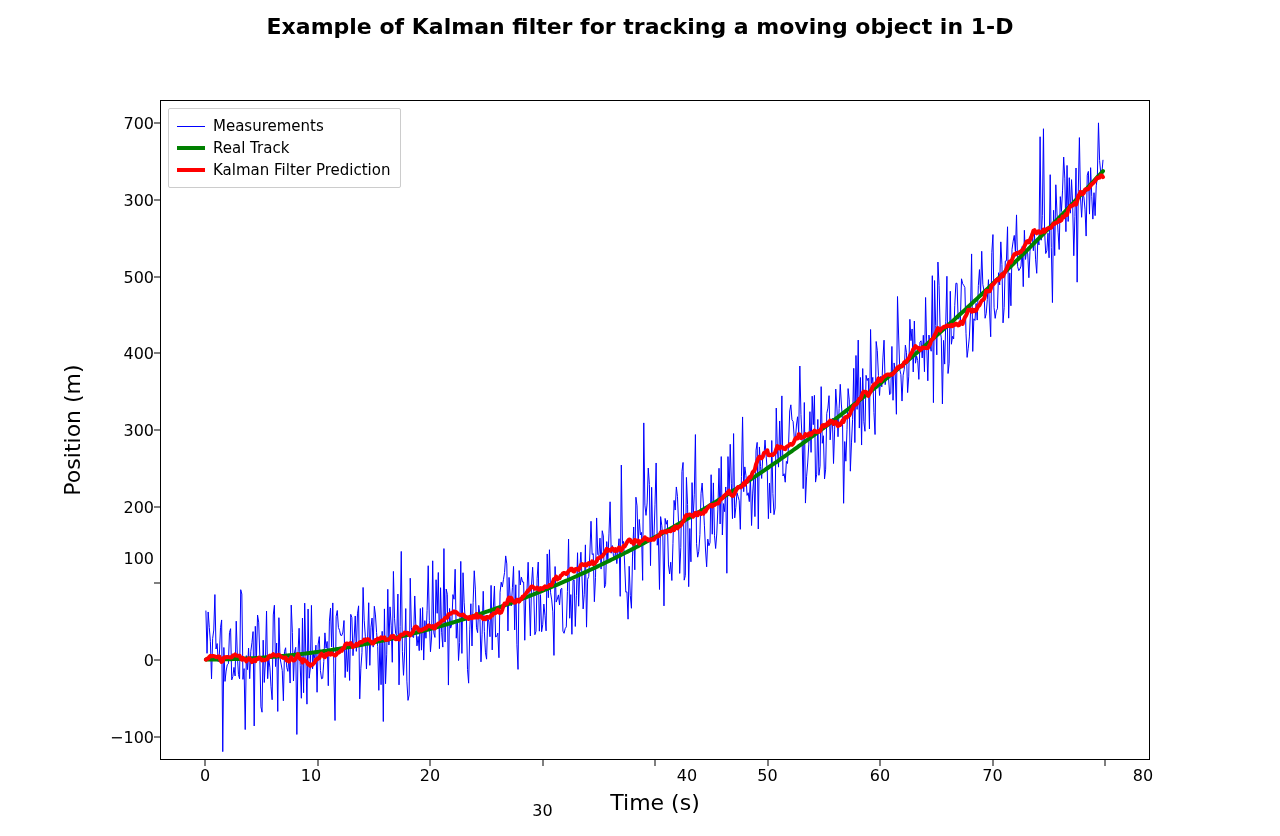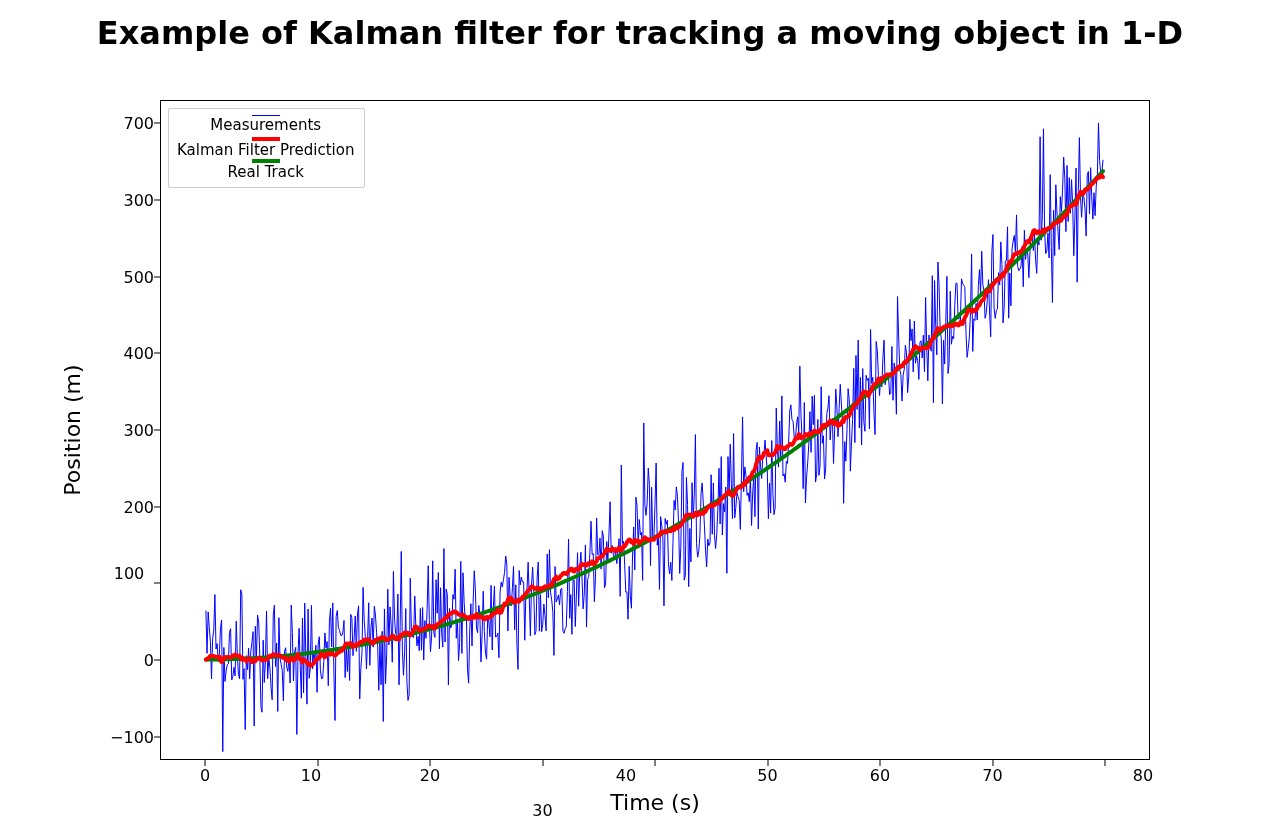--- a/index.html
+++ b/index.html
@@ -15,21 +15,21 @@
     position: relative;
     width: 1280px;
     height: 836px;
   }
   #chart-title {
     position: absolute;
     top: 14px;
     left: 0;
     width: 1280px;
     text-align: center;
-    font-size: 32px;
+    font-size: 22px;
     font-weight: 600;
     color: #000;
   }
   #plot-area {
     position: absolute;
     left: 160px;
     top: 100px;
     width: 990px;
     height: 660px;
     border: 1.2px solid #000;
@@ -80,22 +80,22 @@
     background: #ffffff;
     border: 1px solid #cccccc;
     border-radius: 2px;
     padding: 6px 10px 6px 8px;
     font-size: 15px;
     color: #000;
   }
   .legend-row {
     display: flex;
     align-items: center;
+    gap: 8px;
     height: 22px;
-    flex-direction: column;
   }
   .legend-swatch {
     width: 28px;
     height: 0;
     border-top-style: solid;
   }
   svg.series {
     position: absolute;
     left: 0; top: 0;
     width: 100%; height: 100%;
@@ -119,54 +119,54 @@
         <path d="M205.00 660.39 L206.13 659.40 L207.25 659.16 L208.38 657.61 L209.50 656.51 L210.63 656.94 L211.75 656.69 L212.88 656.73 L214.00 657.13 L215.13 657.74 L216.25 657.93 L217.38 657.14 L218.50 657.26 L219.63 661.16 L220.75 662.71 L221.88 661.85 L223.00 658.20 L224.13 657.77 L225.25 658.07 L226.38 657.69 L227.50 657.81 L228.63 657.84 L229.75 658.20 L230.88 658.01 L232.00 656.28 L233.13 656.13 L234.25 655.10 L235.38 656.43 L236.50 656.51 L237.63 656.49 L238.75 656.37 L239.88 659.26 L241.00 660.41 L242.13 658.66 L243.25 660.25 L244.38 659.88 L245.50 662.13 L246.63 660.60 L247.75 659.06 L248.88 659.25 L250.00 660.87 L251.13 662.81 L252.25 661.14 L253.38 660.30 L254.50 661.96 L255.63 659.87 L256.75 659.72 L257.88 658.54 L259.00 658.52 L260.13 659.71 L261.25 661.07 L262.38 660.28 L263.50 660.96 L264.63 660.34 L265.75 660.26 L266.88 659.35 L268.00 657.04 L269.13 656.30 L270.25 657.21 L271.38 655.98 L272.50 654.85 L273.63 655.90 L274.75 655.92 L275.88 656.54 L277.00 655.57 L278.13 655.50 L279.25 656.32 L280.38 657.46 L281.50 658.03 L282.63 658.59 L283.75 658.41 L284.88 658.13 L286.00 661.14 L287.13 660.60 L288.25 662.27 L289.38 660.64 L290.50 657.93 L291.63 660.04 L292.75 661.19 L293.88 660.95 L295.00 659.29 L296.13 657.13 L297.25 654.86 L298.38 657.87 L299.50 659.85 L300.63 659.89 L301.75 663.20 L302.88 660.04 L304.00 660.89 L305.13 661.85 L306.25 662.72 L307.38 665.09 L308.50 664.77 L309.63 666.55 L310.75 665.26 L311.88 665.24 L313.00 664.09 L314.13 662.91 L315.25 660.17 L316.38 660.20 L317.50 658.67 L318.63 658.87 L319.75 655.71 L320.88 654.38 L322.00 655.95 L323.13 657.20 L324.25 657.93 L325.38 654.83 L326.50 655.69 L327.63 653.96 L328.75 654.16 L329.88 655.28 L331.00 654.04 L332.13 654.93 L333.25 655.48 L334.38 656.13 L335.50 655.43 L336.63 653.79 L337.75 653.28 L338.88 652.76 L340.00 651.29 L341.13 651.53 L342.25 649.00 L343.38 648.64 L344.50 645.45 L345.63 644.13 L346.75 644.16 L347.88 644.78 L349.00 644.39 L350.13 643.68 L351.25 645.48 L352.38 647.73 L353.50 646.29 L354.63 646.47 L355.75 644.56 L356.88 645.82 L358.00 644.37 L359.13 642.99 L360.25 642.54 L361.38 643.10 L362.50 641.93 L363.63 640.12 L364.75 641.31 L365.88 640.45 L367.00 639.62 L368.13 640.14 L369.25 641.43 L370.38 642.19 L371.50 644.07 L372.63 644.22 L373.75 642.57 L374.88 640.56 L376.00 640.72 L377.13 639.23 L378.25 639.41 L379.38 639.71 L380.50 637.94 L381.63 638.40 L382.75 638.75 L383.88 637.87 L385.00 640.55 L386.13 640.45 L387.25 640.32 L388.38 639.95 L389.50 639.05 L390.63 636.95 L391.75 637.53 L392.88 636.54 L394.00 637.99 L395.13 639.88 L396.25 639.65 L397.38 638.38 L398.50 640.11 L399.63 636.17 L400.75 635.18 L401.88 635.47 L403.00 635.21 L404.13 633.23 L405.25 633.39 L406.38 633.36 L407.50 633.56 L408.63 635.39 L409.75 636.13 L410.88 634.02 L412.00 633.45 L413.13 630.82 L414.25 627.70 L415.38 627.02 L416.50 627.70 L417.63 629.44 L418.75 631.27 L419.88 630.52 L421.00 631.15 L422.13 629.77 L423.25 629.78 L424.38 628.69 L425.50 629.12 L426.63 627.42 L427.75 626.13 L428.88 626.18 L430.00 627.11 L431.13 627.74 L432.25 626.79 L433.38 628.92 L434.50 629.12 L435.63 625.52 L436.75 625.54 L437.88 624.08 L439.00 624.05 L440.13 622.91 L441.25 621.40 L442.38 620.90 L443.50 620.80 L444.63 618.53 L445.75 618.23 L446.88 618.11 L448.00 614.71 L449.13 614.59 L450.25 614.44 L451.38 613.28 L452.50 613.18 L453.63 611.92 L454.75 613.05 L455.88 612.65 L457.00 613.75 L458.13 615.10 L459.25 615.25 L460.38 615.79 L461.50 615.66 L462.63 615.01 L463.75 616.18 L464.88 617.46 L466.00 617.89 L467.13 618.10 L468.25 619.51 L469.38 617.59 L470.50 617.39 L471.63 618.81 L472.75 616.67 L473.88 618.16 L475.00 618.03 L476.13 614.57 L477.25 618.07 L478.38 617.29 L479.50 617.04 L480.63 616.90 L481.75 618.08 L482.88 619.66 L484.00 618.47 L485.13 619.75 L486.25 617.47 L487.38 617.44 L488.50 618.18 L489.63 618.21 L490.75 615.79 L491.88 616.06 L493.00 613.92 L494.13 613.76 L495.25 613.50 L496.38 612.17 L497.50 610.12 L498.63 613.09 L499.75 613.52 L500.88 613.04 L502.00 610.25 L503.13 606.57 L504.25 603.99 L505.38 604.09 L506.50 604.20 L507.63 600.03 L508.75 598.06 L509.88 601.14 L511.00 598.31 L512.13 600.80 L513.25 602.18 L514.38 603.25 L515.50 602.84 L516.63 600.26 L517.75 600.61 L518.88 602.05 L520.00 599.77 L521.13 599.84 L522.25 597.17 L523.38 597.03 L524.50 595.20 L525.63 594.21 L526.75 592.55 L527.88 590.82 L529.00 590.39 L530.13 588.39 L531.25 586.94 L532.38 587.00 L533.50 588.08 L534.63 589.31 L535.75 588.92 L536.88 588.15 L538.00 589.90 L539.13 590.31 L540.25 588.59 L541.38 588.77 L542.50 589.49 L543.63 587.98 L544.75 586.82 L545.88 587.44 L547.00 587.47 L548.13 586.98 L549.25 585.56 L550.38 585.42 L551.50 585.69 L552.63 582.61 L553.75 579.49 L554.88 579.35 L556.00 577.09 L557.13 579.87 L558.25 578.72 L559.38 578.71 L560.50 576.04 L561.63 575.57 L562.75 573.81 L563.88 573.39 L565.00 573.68 L566.13 574.43 L567.25 573.39 L568.38 571.39 L569.50 570.70 L570.63 569.05 L571.75 569.17 L572.88 571.53 L574.00 571.96 L575.13 569.58 L576.25 569.20 L577.38 569.62 L578.50 570.29 L579.63 568.19 L580.75 565.45 L581.88 564.45 L583.00 565.11 L584.13 565.66 L585.25 564.45 L586.38 565.81 L587.50 564.56 L588.63 563.44 L589.75 564.60 L590.88 564.10 L592.00 561.72 L593.13 564.54 L594.25 564.29 L595.38 562.49 L596.50 561.77 L597.63 558.75 L598.75 558.73 L599.88 557.79 L601.00 556.76 L602.13 556.97 L603.25 555.03 L604.38 553.63 L605.50 551.52 L606.63 549.13 L607.75 551.20 L608.88 550.21 L610.00 551.04 L611.13 550.05 L612.25 548.64 L613.38 549.46 L614.50 551.23 L615.63 549.58 L616.75 551.19 L617.88 550.03 L619.00 547.90 L620.13 549.96 L621.25 550.89 L622.38 549.16 L623.50 546.27 L624.63 546.76 L625.75 544.88 L626.88 542.70 L628.00 540.99 L629.13 539.77 L630.25 540.14 L631.38 542.68 L632.50 542.88 L633.63 544.20 L634.75 540.33 L635.88 540.73 L637.00 541.84 L638.13 541.02 L639.25 543.98 L640.38 541.71 L641.50 541.61 L642.63 540.66 L643.75 539.55 L644.88 537.64 L646.00 539.24 L647.13 539.05 L648.25 540.69 L649.38 540.49 L650.50 539.60 L651.63 540.37 L652.75 539.51 L653.88 540.11 L655.00 538.29 L656.13 537.37 L657.25 536.50 L658.38 536.48 L659.50 535.98 L660.63 532.87 L661.75 532.02 L662.88 532.75 L664.00 531.73 L665.13 531.64 L666.25 532.67 L667.38 531.46 L668.50 531.15 L669.63 531.24 L670.75 531.60 L671.88 530.31 L673.00 528.80 L674.13 530.35 L675.25 526.74 L676.38 527.56 L677.50 528.61 L678.63 526.86 L679.75 526.70 L680.88 525.60 L682.00 523.47 L683.13 522.10 L684.25 520.26 L685.38 516.64 L686.50 515.22 L687.63 515.86 L688.75 514.87 L689.88 514.75 L691.00 515.31 L692.13 516.07 L693.25 517.04 L694.38 514.47 L695.50 513.03 L696.63 515.22 L697.75 515.49 L698.88 512.67 L700.00 513.43 L701.13 514.20 L702.25 513.20 L703.38 513.99 L704.50 511.06 L705.63 511.80 L706.75 509.35 L707.88 508.12 L709.00 506.77 L710.13 505.99 L711.25 505.19 L712.38 506.58 L713.50 504.93 L714.63 505.23 L715.75 504.44 L716.88 503.63 L718.00 503.83 L719.13 502.76 L720.25 499.98 L721.38 499.24 L722.50 498.54 L723.63 496.87 L724.75 495.60 L725.88 494.58 L727.00 493.76 L728.13 492.16 L729.25 490.91 L730.38 494.43 L731.50 495.26 L732.63 496.27 L733.75 495.50 L734.88 493.41 L736.00 490.99 L737.13 488.87 L738.25 487.11 L739.38 487.17 L740.50 487.56 L741.63 487.13 L742.75 485.46 L743.88 483.37 L745.00 484.82 L746.13 481.35 L747.25 482.00 L748.38 479.20 L749.50 477.40 L750.63 477.82 L751.75 475.35 L752.88 472.38 L754.00 471.29 L755.13 469.38 L756.25 464.37 L757.38 461.58 L758.50 458.24 L759.63 456.78 L760.75 458.07 L761.88 458.35 L763.00 456.67 L764.13 453.17 L765.25 452.53 L766.38 451.99 L767.50 450.32 L768.63 455.12 L769.75 455.45 L770.88 455.21 L772.00 454.34 L773.13 455.05 L774.25 453.99 L775.38 452.64 L776.50 449.27 L777.63 446.15 L778.75 448.25 L779.88 448.49 L781.00 446.70 L782.13 447.09 L783.25 447.98 L784.38 448.90 L785.50 449.29 L786.63 446.95 L787.75 446.36 L788.88 446.13 L790.00 444.30 L791.13 444.14 L792.25 444.82 L793.38 443.68 L794.50 441.28 L795.63 438.43 L796.75 437.83 L797.88 438.45 L799.00 434.22 L800.13 434.39 L801.25 438.07 L802.38 437.72 L803.50 437.22 L804.63 436.87 L805.75 434.12 L806.88 435.31 L808.00 435.74 L809.13 433.65 L810.25 433.27 L811.38 434.74 L812.50 433.18 L813.63 431.89 L814.75 430.74 L815.88 431.91 L817.00 432.13 L818.13 431.08 L819.25 431.92 L820.38 431.09 L821.50 428.84 L822.63 425.58 L823.75 424.98 L824.88 426.33 L826.00 424.60 L827.13 425.24 L828.25 422.65 L829.38 423.55 L830.50 420.58 L831.63 420.86 L832.75 421.27 L833.88 423.80 L835.00 422.25 L836.13 421.82 L837.25 424.47 L838.38 426.16 L839.50 423.51 L840.63 424.96 L841.75 423.05 L842.88 420.47 L844.00 421.83 L845.13 417.61 L846.25 416.86 L847.38 417.44 L848.50 415.65 L849.63 415.52 L850.75 413.05 L851.88 409.99 L853.00 408.65 L854.13 405.76 L855.25 404.66 L856.38 404.53 L857.50 403.42 L858.63 400.84 L859.75 398.60 L860.88 398.54 L862.00 395.95 L863.13 392.73 L864.25 391.49 L865.38 391.65 L866.50 391.75 L867.63 393.98 L868.75 395.85 L869.88 393.49 L871.00 391.66 L872.13 388.81 L873.25 386.16 L874.38 384.45 L875.50 384.65 L876.63 382.73 L877.75 382.06 L878.88 378.26 L880.00 379.42 L881.13 380.83 L882.25 379.22 L883.38 377.56 L884.50 376.39 L885.63 375.89 L886.75 374.86 L887.88 374.25 L889.00 374.20 L890.13 374.74 L891.25 374.28 L892.38 374.61 L893.50 373.59 L894.63 372.27 L895.75 370.93 L896.88 369.15 L898.00 367.07 L899.13 367.77 L900.25 365.90 L901.38 366.05 L902.50 366.11 L903.63 364.84 L904.75 361.99 L905.88 361.48 L907.00 361.75 L908.13 358.90 L909.25 358.27 L910.38 355.76 L911.50 353.51 L912.63 351.97 L913.75 348.98 L914.88 348.00 L916.00 345.76 L917.13 347.02 L918.25 347.74 L919.38 347.73 L920.50 349.88 L921.63 349.45 L922.75 347.26 L923.88 347.37 L925.00 347.49 L926.13 347.81 L927.25 347.62 L928.38 347.87 L929.50 345.64 L930.63 343.98 L931.75 340.04 L932.88 339.10 L934.00 338.00 L935.13 334.78 L936.25 333.15 L937.38 330.25 L938.50 327.69 L939.63 329.49 L940.75 330.36 L941.88 328.23 L943.00 327.82 L944.13 326.71 L945.25 326.17 L946.38 326.54 L947.50 325.14 L948.63 325.77 L949.75 325.36 L950.88 326.05 L952.00 324.66 L953.13 325.78 L954.25 324.50 L955.38 324.61 L956.50 323.23 L957.63 323.69 L958.75 325.06 L959.88 324.73 L961.00 321.52 L962.13 321.32 L963.25 323.58 L964.38 319.97 L965.50 317.06 L966.63 315.25 L967.75 312.76 L968.88 309.44 L970.00 309.82 L971.13 309.17 L972.25 311.27 L973.38 309.31 L974.50 310.71 L975.63 309.39 L976.75 310.23 L977.88 307.79 L979.00 305.65 L980.13 304.91 L981.25 302.24 L982.38 300.24 L983.50 299.59 L984.62 298.68 L985.75 294.97 L986.88 290.23 L988.00 290.31 L989.13 290.99 L990.25 290.79 L991.38 288.64 L992.50 284.67 L993.63 284.22 L994.75 282.95 L995.87 281.61 L997.00 279.67 L998.13 278.75 L999.25 279.82 L1000.38 277.86 L1001.50 276.19 L1002.63 273.86 L1003.75 275.84 L1004.88 272.76 L1006.00 271.28 L1007.12 268.60 L1008.25 266.09 L1009.38 263.25 L1010.50 261.00 L1011.63 261.93 L1012.75 259.33 L1013.88 256.13 L1015.00 253.81 L1016.13 253.90 L1017.25 252.42 L1018.38 252.77 L1019.50 252.73 L1020.63 251.28 L1021.75 251.34 L1022.88 249.40 L1024.00 248.82 L1025.13 245.68 L1026.25 243.51 L1027.38 241.02 L1028.50 240.47 L1029.63 241.74 L1030.75 239.29 L1031.88 236.84 L1033.00 233.88 L1034.13 230.21 L1035.25 229.58 L1036.38 231.68 L1037.50 232.69 L1038.63 230.85 L1039.75 230.64 L1040.88 232.27 L1042.00 231.98 L1043.13 231.22 L1044.25 229.02 L1045.38 231.20 L1046.50 229.73 L1047.63 228.29 L1048.75 227.85 L1049.88 227.43 L1051.00 227.51 L1052.13 227.02 L1053.25 224.82 L1054.38 223.01 L1055.50 223.31 L1056.63 222.09 L1057.75 221.83 L1058.88 221.35 L1060.00 219.09 L1061.13 220.35 L1062.25 219.45 L1063.38 215.97 L1064.50 216.75 L1065.63 215.22 L1066.75 213.31 L1067.88 214.19 L1069.00 209.20 L1070.13 207.59 L1071.25 205.13 L1072.38 205.22 L1073.50 204.93 L1074.63 203.74 L1075.75 202.22 L1076.88 204.00 L1078.00 200.34 L1079.13 195.43 L1080.25 193.58 L1081.38 191.12 L1082.50 192.95 L1083.63 193.56 L1084.75 192.26 L1085.88 188.89 L1087.00 188.23 L1088.13 188.87 L1089.25 188.29 L1090.38 186.54 L1091.50 184.87 L1092.63 183.50 L1093.75 182.72 L1094.88 181.51 L1096.00 180.36 L1097.13 178.27 L1098.25 177.05 L1099.38 177.14 L1100.50 176.84 L1101.63 174.61 L1102.75 174.63 L1103.88 176.30 " fill="none" stroke="#ff0000" stroke-width="4" stroke-linejoin="round" stroke-linecap="round"></path>
       </svg>
   </div>
 
   <div id="legend">
     <div class="legend-row">
       <span class="legend-swatch" style="border-top-width:1.5px;border-top-color:#0000ff;"></span>
       <span>Measurements</span>
     </div>
     <div class="legend-row">
+      <span class="legend-swatch" style="border-top-width:4px;border-top-color:#008000;"></span>
+      <span>Real Track</span>
+    </div>
+    <div class="legend-row">
       <span class="legend-swatch" style="border-top-width:4px;border-top-color:#ff0000;"></span>
       <span>Kalman Filter Prediction</span>
-    </div>
-    <div class="legend-row">
-      <span class="legend-swatch" style="border-top-width:4px;border-top-color:#008000;"></span>
-      <span>Real Track</span>
     </div>
   </div>
 
   <div id="ticks-container">
       <div class="tick-mark-x" style="left: 205px;"></div>
       <div class="tick xtick" style="left: 205px;">0</div>
       <div class="tick-mark-x" style="left: 317.5px;"></div>
       <div class="tick xtick" style="left: 311px;">10</div>
       <div class="tick-mark-x" style="left: 430px;"></div>
       <div class="tick xtick" style="left: 430px;">20</div>
       <div class="tick-mark-x" style="left: 542.5px;"></div>
       <div class="tick xtick" style="left: 542.5px; margin-top: 35px;">30</div>
       <div class="tick-mark-x" style="left: 655px;"></div>
-      <div class="tick xtick" style="left: 626px;">40</div>
+      <div class="tick xtick" style="left: 687px;">40</div>
       <div class="tick-mark-x" style="left: 767.5px;"></div>
       <div class="tick xtick" style="left: 767.5px;">50</div>
       <div class="tick-mark-x" style="left: 880px;"></div>
       <div class="tick xtick" style="left: 880px;">60</div>
       <div class="tick-mark-x" style="left: 992.5px;"></div>
       <div class="tick xtick" style="left: 992.5px;">70</div>
       <div class="tick-mark-x" style="left: 1105px;"></div>
       <div class="tick xtick" style="left: 1143px;">80</div>
       <div class="tick-mark-y" style="top: 736.977px;"></div>
       <div class="tick ytick" style="top: 736.977px;">−100</div>
       <div class="tick-mark-y" style="top: 660.233px;"></div>
       <div class="tick ytick" style="top: 660.233px;">0</div>
       <div class="tick-mark-y" style="top: 583.488px;"></div>
-      <div class="tick ytick" style="top: 573px; text-align: center;">100</div>
+      <div class="tick ytick" style="top: 558px;">100</div>
       <div class="tick-mark-y" style="top: 506.744px;"></div>
       <div class="tick ytick" style="top: 506.744px;">200</div>
       <div class="tick-mark-y" style="top: 430px;"></div>
       <div class="tick ytick" style="top: 430px;">300</div>
       <div class="tick-mark-y" style="top: 353.256px;"></div>
       <div class="tick ytick" style="top: 353.256px;">400</div>
       <div class="tick-mark-y" style="top: 276.512px;"></div>
       <div class="tick ytick" style="top: 276.512px;">500</div>
       <div class="tick-mark-y" style="top: 199.767px;"></div>
       <div class="tick ytick" style="top: 199.767px;">300</div>

